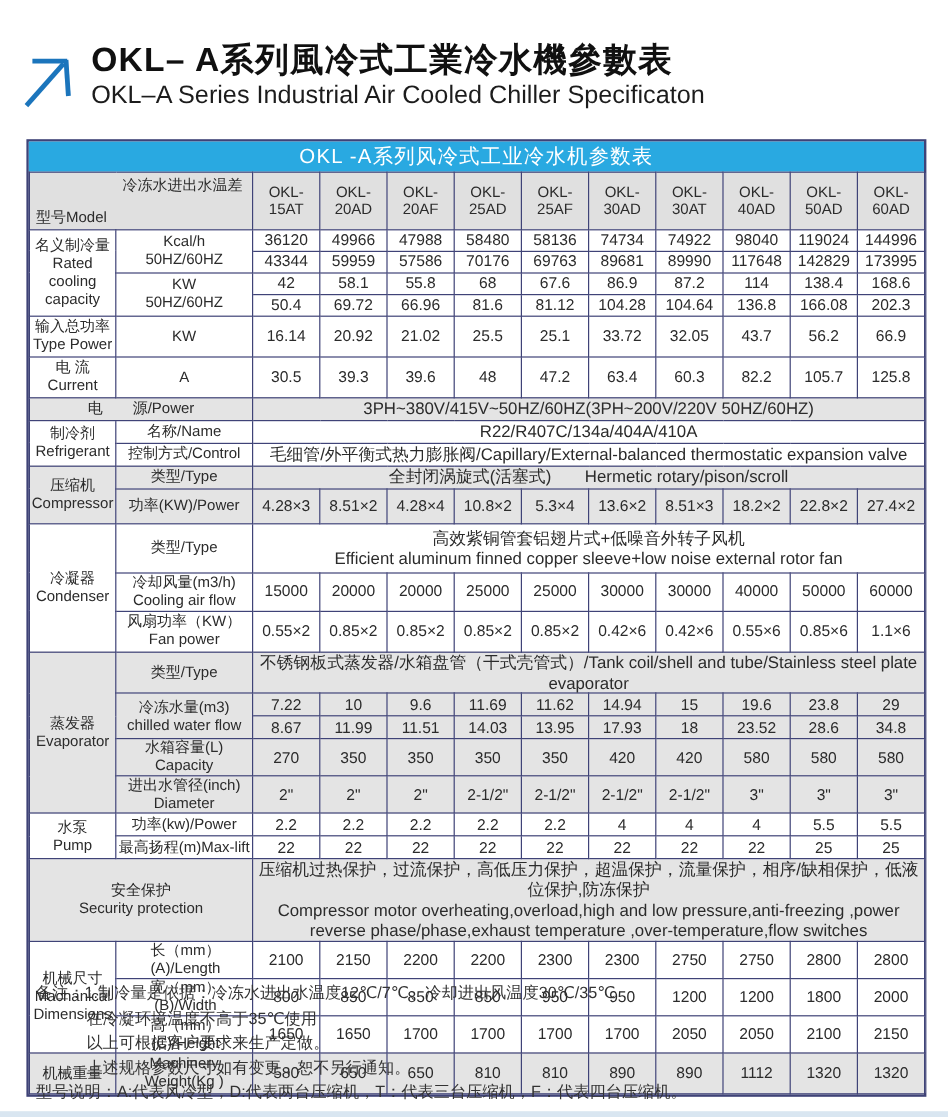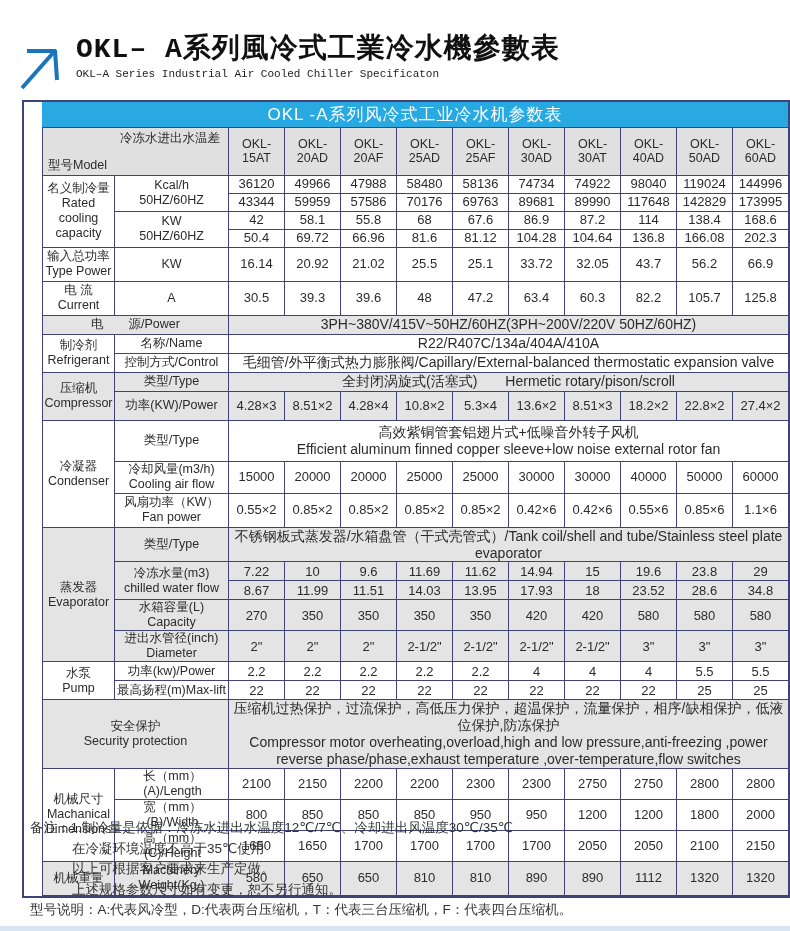--- a/index.html
+++ b/index.html
@@ -1,25 +1,25 @@
 <!DOCTYPE html>
 <html><head>
 <meta charset="utf-8">
 <style>
   html,body{margin:0;padding:0;background:#fff;}
   .page{position:relative;width:790px;height:931px;background:#ffffff;overflow:hidden;
         font-family:"Liberation Sans","DejaVu Sans",sans-serif;color:#222;}
   
-  .doc-header{position:absolute;top:34px;left:18px;display:flex;align-items:flex-start;font-family:Liberation Mono, monospace;}
+  .doc-header{position:absolute;top:34px;left:18px;display:flex;align-items:flex-start;}
   .logo{width:50px;height:56px;margin-top:4px;}
   .titleblock{margin-left:8px;}
   .title-zh{font-size:28px;font-weight:bold;color:#101010;letter-spacing:1px;line-height:1.15;}
-  .title-en{font-size:11px;color:#1c1c1c;margin-top:2px;}
+  .title-en{font-size:21px;color:#1c1c1c;margin-top:2px;}
   
-  .tablewrap{position:absolute;top:100px;left:22px;width:746px;border:2px solid #3f4377;padding-left:18px;}
+  .tablewrap{position:absolute;top:116px;left:22px;width:746px;border:2px solid #3f4377;}
   .bar{background:#29a9e1;color:#ffffff;text-align:center;font-size:17px;line-height:25px;height:25px;letter-spacing:1px;}
   table{border-collapse:collapse;table-layout:fixed;width:100%;}
   td{border:1px solid #3f4377;text-align:center;vertical-align:middle;
      font-size:13px;color:#2b2b2b;padding:0 1px;white-space:pre-line;line-height:1.2;background:#ffffff;}
   col.c1{width:72px;} col.c2{width:114px;} col.cv{width:56px;}
   tr.sh td{background:#e4e4e4;}
   tr.hd td{background:#e0e0e0;}
   td.g{font-size:12.5px;}
   td.i{font-size:12.5px;}
   td.v{font-size:13px;}

